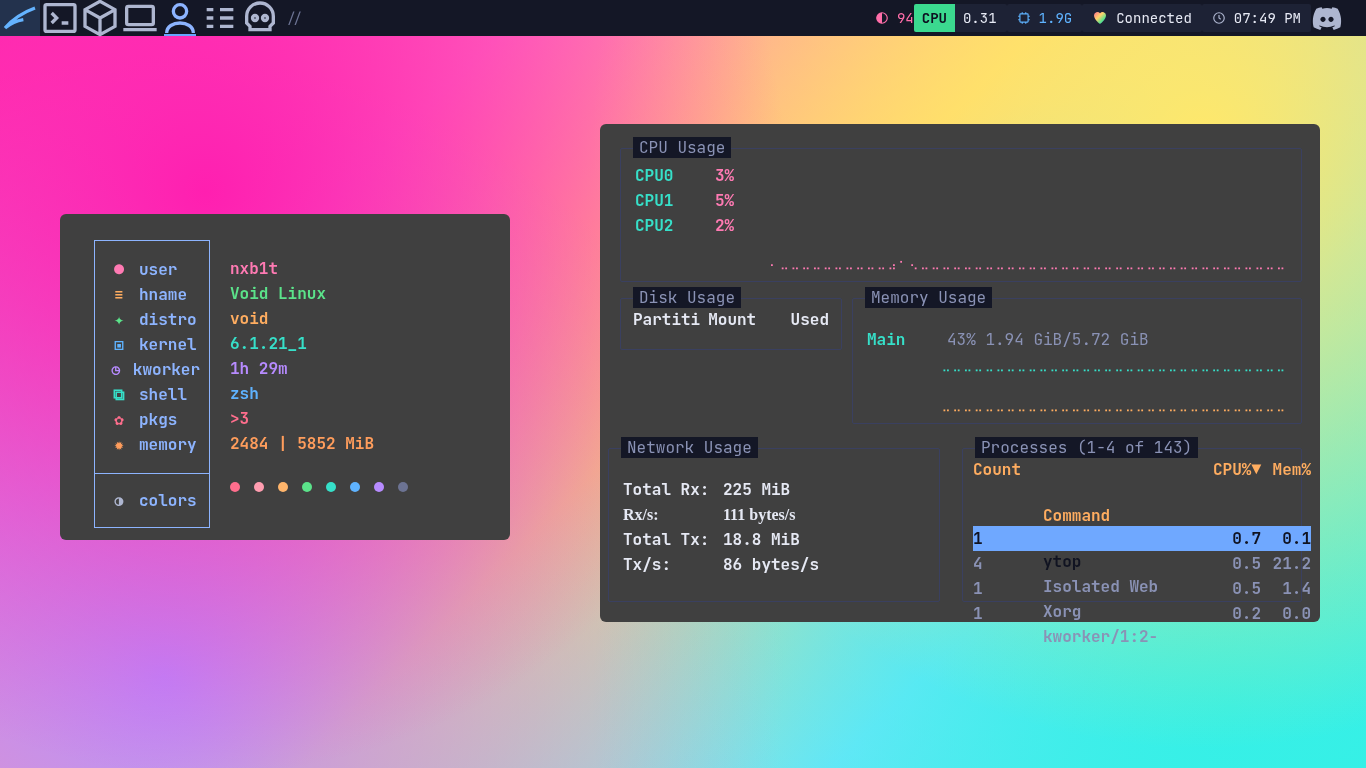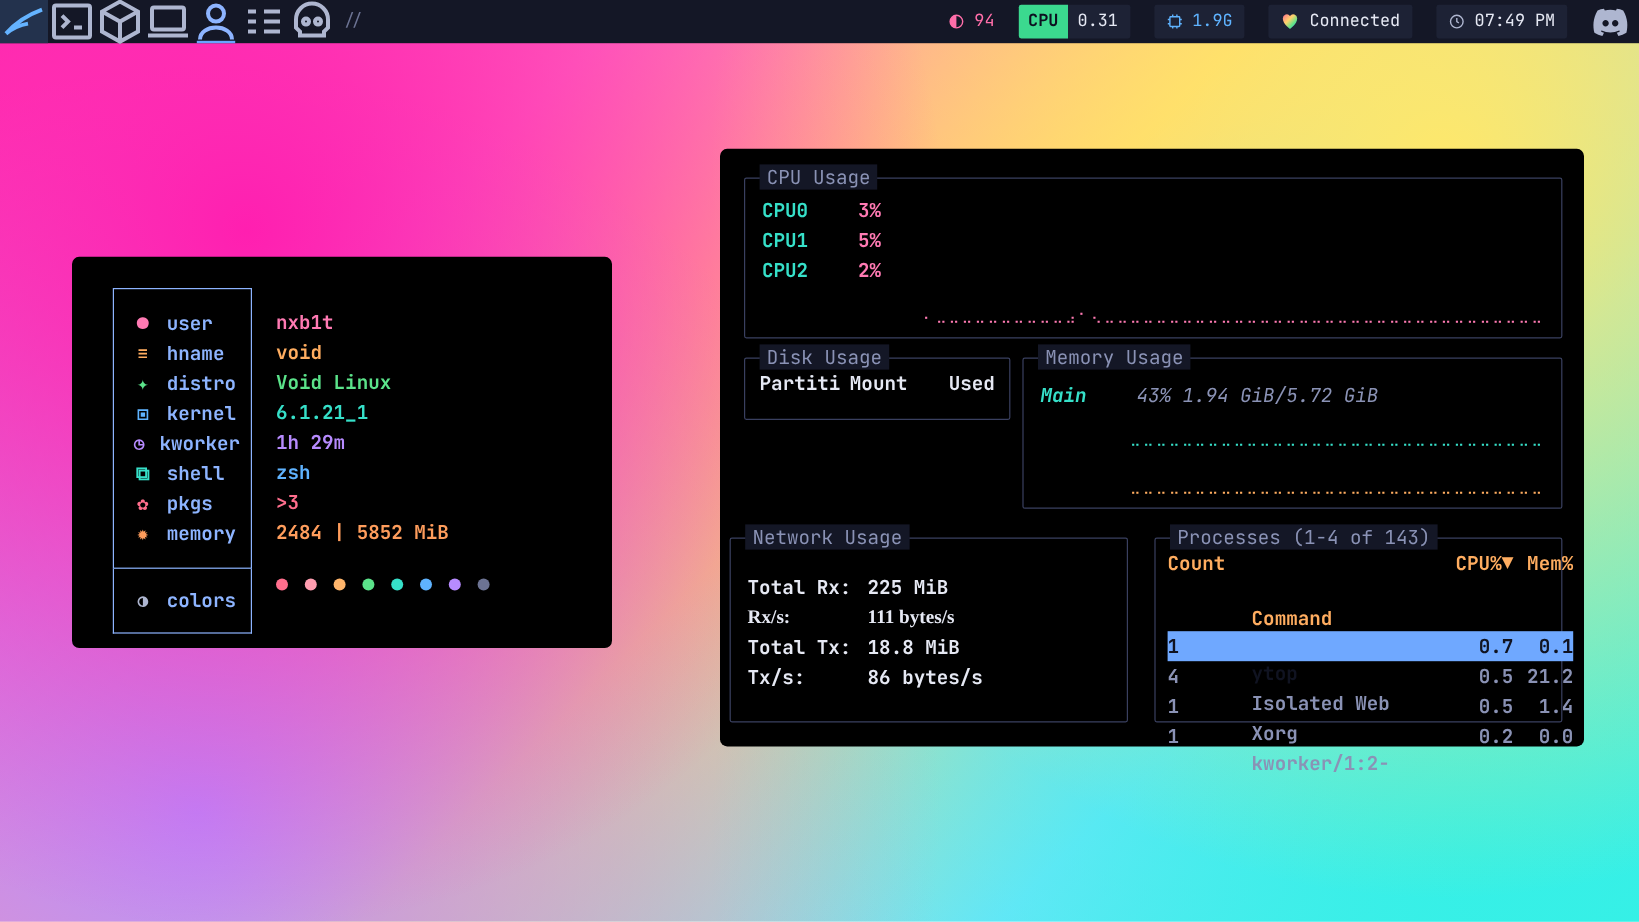--- a/index.html
+++ b/index.html
@@ -10,41 +10,41 @@
       radial-gradient(circle at 88% 18%, #ffe86b 0%, rgba(255,232,107,0) 45%),
       radial-gradient(circle at 12% 88%, #b98bff 0%, rgba(185,139,255,0) 45%),
       radial-gradient(circle at 90% 92%, #35f0e6 0%, rgba(53,240,230,0) 45%),
       linear-gradient(135deg,#ff35b0 0%, #ff79c1 25%, #ffd36b 50%, #7be2ff 75%, #35f0e6 100%);
   }
   
   .bar{position:absolute;top:0;left:0;right:0;height:36px;background:#141726;
     display:flex;align-items:center;color:#aeb6d0;font-size:14px;}
   .bar .left,.bar .right{display:flex;align-items:center;height:100%;}
   .bar .left{padding-left:0;}
-  .bar .right{margin-left:auto;padding-right:8px;gap:20px;}
+  .bar .right{margin-left:auto;padding-right:23px;gap:0;}
   .bar .btn{width:40px;height:36px;display:flex;align-items:center;justify-content:center;
     color:#aeb6d0;}
   .bar .btn.logo{background:#23324d;color:#64b3ff;}
   .bar .btn.active{color:#8db4ff;position:relative;}
   .bar .btn.active::after{content:"";position:absolute;left:4px;right:4px;bottom:0;height:2px;
     background:#69a6ff;}
   .slashes{margin-left:6px;color:#6c7393;}
   .chip{display:flex;align-items:center;gap:8px;padding:0 10px;height:28px;border-radius:2px;
     background:#1d2235;}
   .chip.nobg{background:transparent;}
   .chip.cpu .lbl{background:#3bd98f;color:#0d1020;padding:0 8px;height:28px;display:flex;
     align-items:center;font-weight:600;border-radius:2px 0 0 2px;margin:-0px 0 -0px -10px;}
   .chip.cpu{padding-left:0;}
   .chip .ico{display:inline-block;width:14px;height:14px;}
   .pink{color:#ff6ea9;}
   .blue{color:#5fb3ff;}
   .white{color:#e6e9f4;}
   .rainbow{width:16px;height:16px;}
   
-  .panel{position:absolute;background:#000000;border-radius:6px;color:#e6e9f4;}
+  .panel{position:absolute;background:#404040;border-radius:6px;color:#e6e9f4;}
   .fetch{left:60px;top:214px;width:450px;height:326px;padding:26px 30px 26px 34px;box-sizing:border-box;}
   .fetch .box{border:1px solid #8db4ff;padding:16px 16px;width:116px;box-sizing:border-box;}
   .fetch .row{display:flex;gap:24px;align-items:center;height:25px;font-size:16px;font-weight:600;}
   .fetch .key{display:flex;align-items:center;gap:12px;width:86px;color:#8db4ff;}
   .fetch .key .ki{width:16px;text-align:center;}
   .fetch .twocol{display:flex;gap:20px;}
   .fetch .vals{padding-top:16px;}
   .fetch .vals .v{height:25px;display:flex;align-items:center;font-size:16px;font-weight:600;}
   .fetch .colorsrow{display:flex;align-items:center;gap:14px;margin-top:10px;}
   .dot{width:10px;height:10px;border-radius:50%;}
@@ -233,22 +233,22 @@
         <div class="row">
             <span class="key">
               <span class="ki" style="color:#aeb6d0">◑</span>
               <span>colors</span>
             </span>
           </div>
       </div>
     </div>
     <div class="vals">
       <div class="v" style="color:#ff7ab3">nxb1t</div>
+      <div class="v" style="color:#5be38a">Void Linux</div>
       <div class="v" style="color:#ffad60">void</div>
-      <div class="v" style="color:#5be38a">Void Linux</div>
       <div class="v" style="color:#36e0c9">6.1.21_1</div>
       <div class="v" style="color:#b78bff">1h 29m</div>
       <div class="v" style="color:#5fb3ff">zsh</div>
       <div class="v" style="color:#ff6e8d">&gt;3</div>
       <div class="v" style="color:#ff9d5c">2484 | 5852 MiB</div>
       <div class="colorsrow" id="palette" style="height:50px;margin-top:6px;">
           <span class="dot" style="background: rgb(255, 110, 141);"></span>
           <span class="dot" style="background: rgb(255, 157, 176);"></span>
           <span class="dot" style="background: rgb(255, 181, 107);"></span>
           <span class="dot" style="background: rgb(91, 227, 138);"></span>
@@ -290,21 +290,21 @@
         <span>Mount</span>
         <span style="margin-left:auto">Used</span>
       </div>
     </div>
   </div>
 
 
   <div class="grp memG">
     <div class="title">Memory Usage</div>
     <div class="body">
-      <div class="line" style="margin-top:4px;font-style:italic;">
+      <div class="line" style="margin-top:14px;">
         <span class="cy" style="width:50px">Main</span>
         <span class="dim">43% 1.94 GiB/5.72 GiB</span>
       </div>
     </div>
     <div class="dots" style="top:58px;color:#36e0c9">⣀⣀⣀⣀⣀⣀⣀⣀⣀⣀⣀⣀⣀⣀⣀⣀⣀⣀⣀⣀⣀⣀⣀⣀⣀⣀⣀⣀⣀⣀⣀⣀</div>
     <div class="dots" style="bottom:10px;color:#ffad60">⣀⣀⣀⣀⣀⣀⣀⣀⣀⣀⣀⣀⣀⣀⣀⣀⣀⣀⣀⣀⣀⣀⣀⣀⣀⣀⣀⣀⣀⣀⣀⣀</div>
   </div>
 
   <div class="grp netG">
     <div class="title">Network Usage</div>

